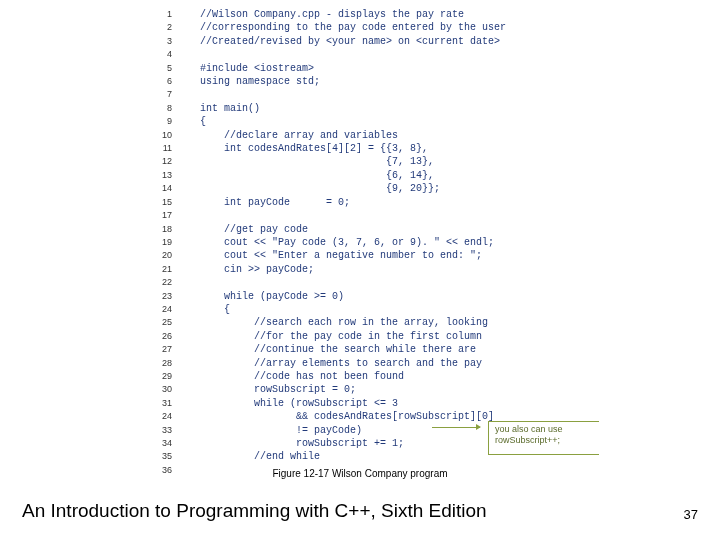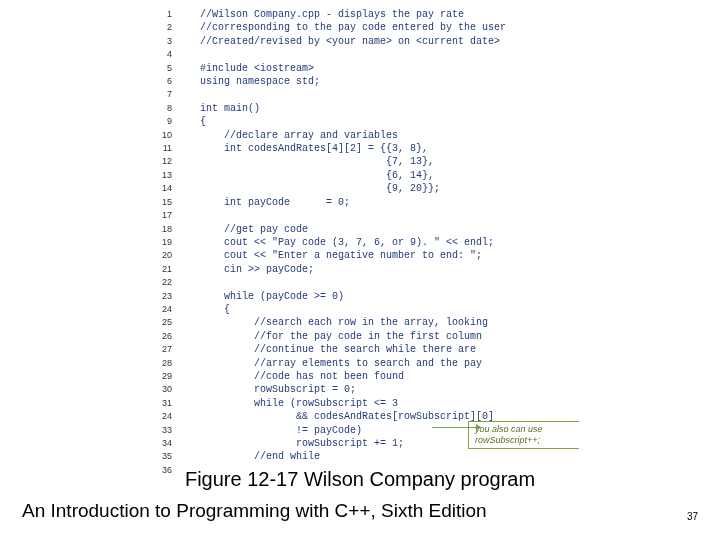--- a/index.html
+++ b/index.html
@@ -36,31 +36,30 @@
     font-size: 9px;
     vertical-align: baseline;
   }
   .cd {
     display: inline-block;
     padding-left: 28px;
   }
   .annotation {
     position: absolute;
     top: 421px;
-    left: 468px;
+    left: 488px;
     font-family: "Comic Sans MS", cursive, sans-serif;
     font-size: 9px;
     line-height: 11px;
     color: #5a6a2a;
     border-left: 1px solid #8aa040;
     border-top: 1px solid #8aa040;
     border-bottom: 1px solid #8aa040;
-    padding: 2px 4px 2px 6px;
+    padding: 2px 4px 8px 6px;
     width: 100px;
-    font-style: italic;
   }
   .arrow {
     position: absolute;
     top: 427px;
     left: 432px;
     width: 48px;
     height: 1px;
     background: #8aa040;
   }
   .arrow:after {
@@ -71,36 +70,36 @@
     border-left: 5px solid #8aa040;
     border-top: 3px solid transparent;
     border-bottom: 3px solid transparent;
   }
   .caption {
     position: absolute;
     top: 468px;
     left: 0;
     width: 720px;
     text-align: center;
-    font-size: 20px;
+    font-size: 10px;
     font-weight: 400;
     color: #000;
   }
   .footer-left {
     position: absolute;
     bottom: 18px;
     left: 22px;
     font-size: 19px;
     color: #000;
   }
   .footer-right {
     position: absolute;
     bottom: 18px;
     right: 22px;
-    font-size: 10px;
+    font-size: 13px;
     color: #000;
   }
 </style>
 </head>
 <body>
 
 <div class="code-area" id="code-listing">
     <div class="code-line"><span class="ln">1</span><span class="cd">//Wilson Company.cpp - displays the pay rate</span></div>
     <div class="code-line"><span class="ln">2</span><span class="cd">//corresponding to the pay code entered by the user</span></div>
     <div class="code-line"><span class="ln">3</span><span class="cd">//Created/revised by &lt;your name&gt; on &lt;current date&gt;</span></div>

